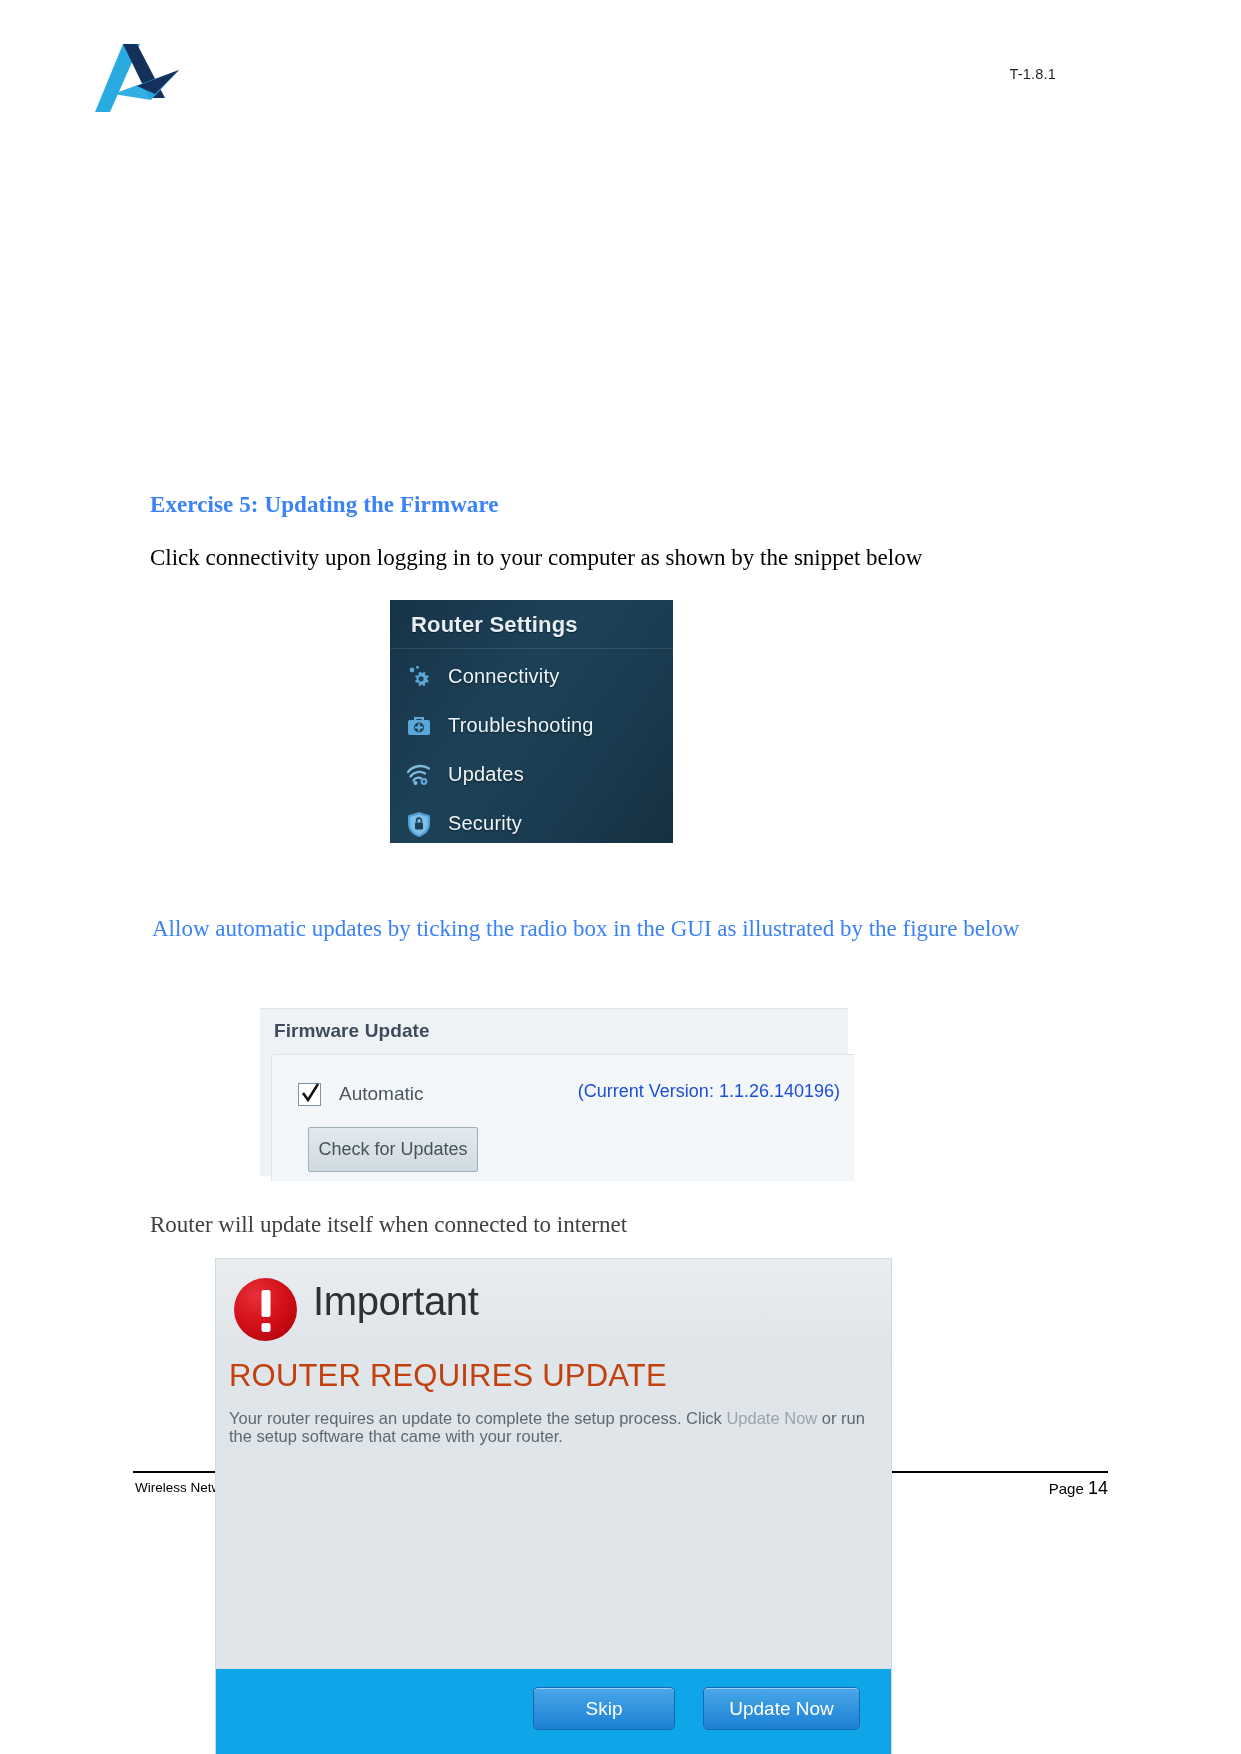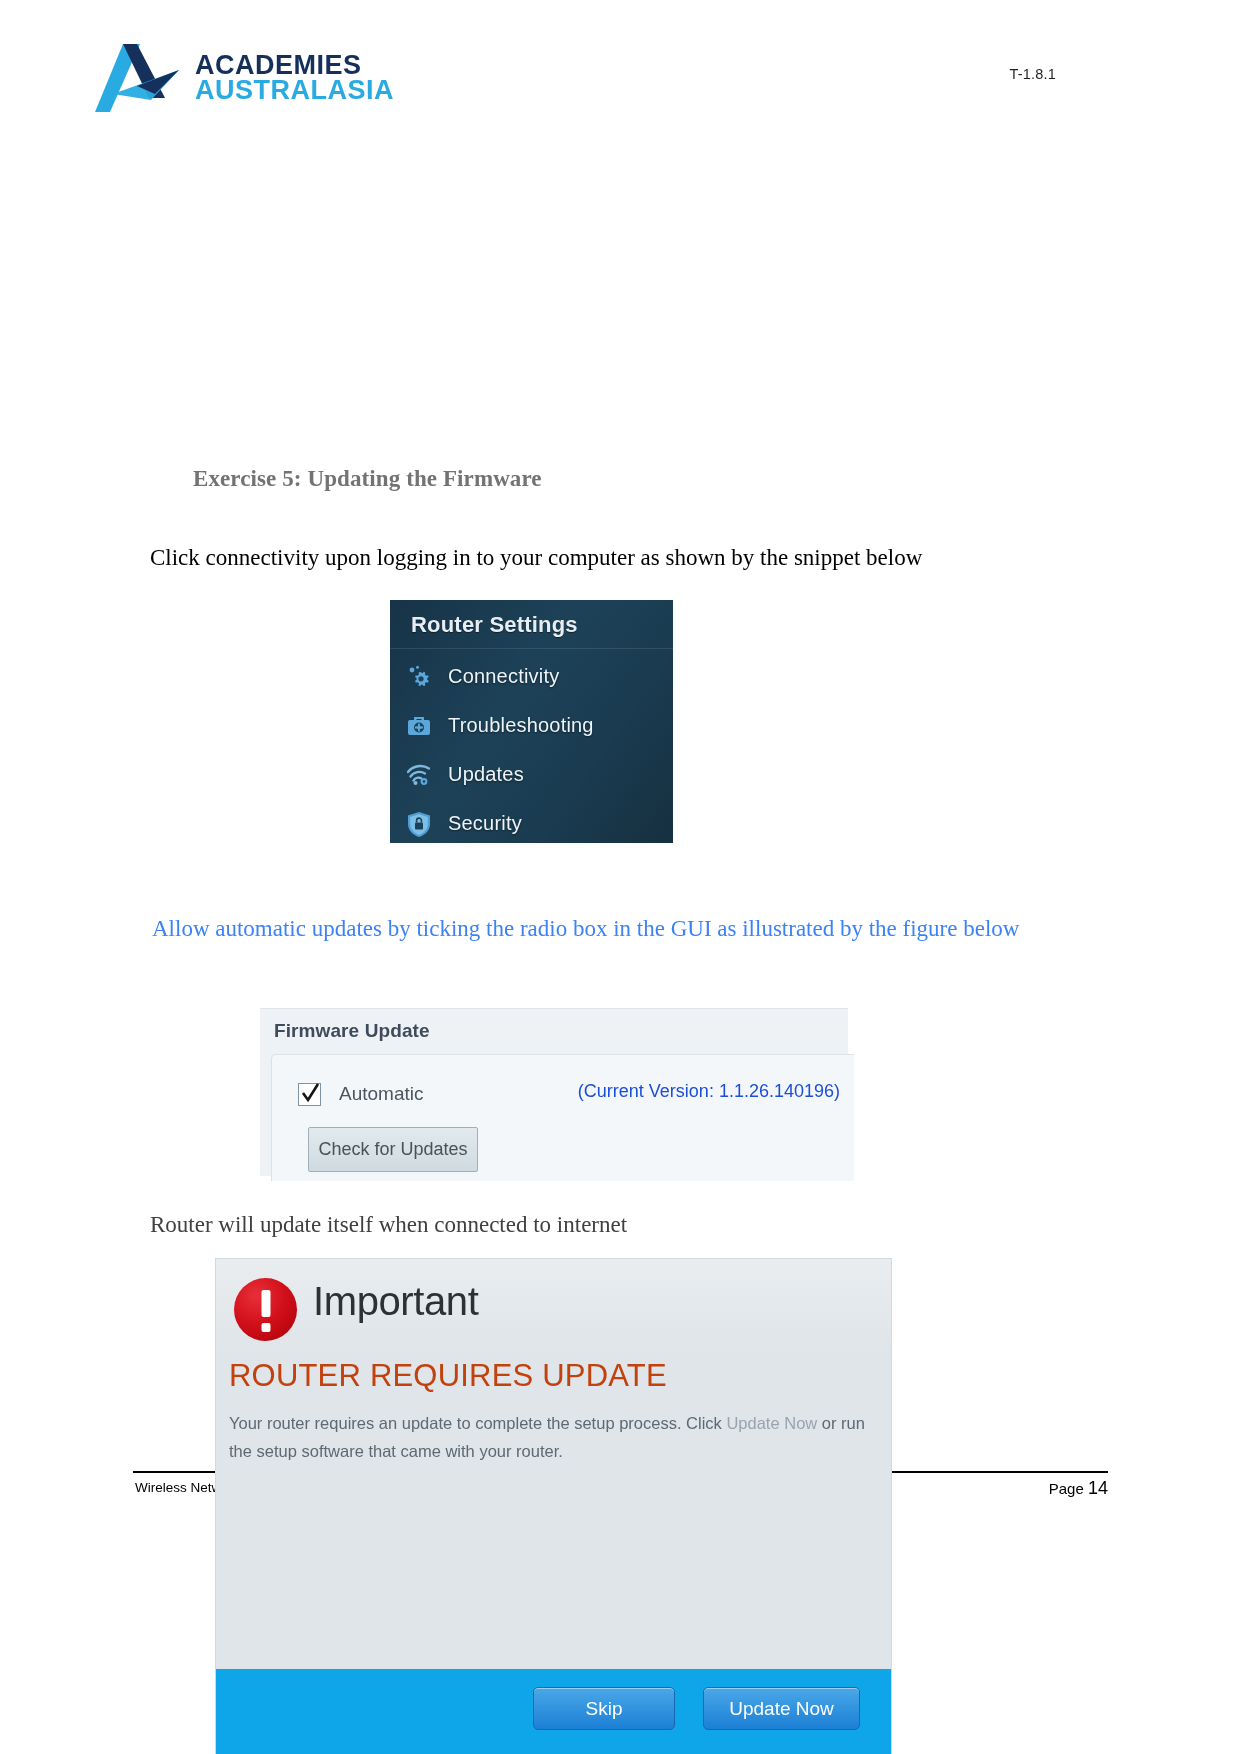--- a/index.html
+++ b/index.html
@@ -28,25 +28,24 @@
   .doc-code{
     position:absolute; right:185px; top:66px;
     font-family:"Liberation Sans", sans-serif;
     font-size:14.5px; color:#231f20; letter-spacing:0.2px;
   }
 
   
   .content{ position:absolute; left:0; top:0; width:1241px; }
 
   .h-exercise{
-    position:absolute; left:150px; top:466px;
+    position:absolute; left:150px; top:492px;
     font-family:"Liberation Serif", serif;
-    font-size:23px; font-weight:bold; color:#737373;
+    font-size:23px; font-weight:bold; color:#3b82f6;
     letter-spacing:0.1px;
-    margin-left:43px;
   }
   .p1{
     position:absolute; left:150px; top:545px;
     font-size:23px; color:#000; white-space:nowrap;
   }
   .p2{
     position:absolute; left:152px; top:903px;
     font-size:23px; color:#3b82f6; width:880px; line-height:52px;
   }
   .p3{
@@ -186,21 +185,21 @@
     font-size:40px; color:#2c3136; letter-spacing:-0.4px;
   }
   .dlg-h2{
     position:absolute; left:13px; top:99px;
     font-family:"Liberation Sans", sans-serif;
     font-size:31px; color:#c2410c; letter-spacing:0.2px;
   }
   .dlg-body{
     position:absolute; left:13px; top:150px; width:640px;
     font-family:"Liberation Sans", sans-serif;
-    font-size:16.5px; color:#5d6973; line-height:28px;
+    font-size:16.5px; color:#5d6973; line-height:18px;
   }
   .dlg-body .hl{ color:#9aa4ad; }
   .dlg-footer{
     position:absolute; left:0; bottom:0; width:675px; height:85px;
     background:#0ea5e9; border-top:1px solid #dde3e7;
   }
   .dlg-btn{
     position:absolute; top:18px; height:41px;
     border-radius:5px;
     background:linear-gradient(#4aa8e8,#1b7fd4);
@@ -221,24 +220,20 @@
 <div class="page-header">
 
   <div class="logo">
     <div class="logo-mark">
       <svg width="92" height="72" viewBox="0 0 92 72" xmlns="http://www.w3.org/2000/svg">
         <path d="M30 2 L47 2 L17 70 L2 70 Z" fill="#29abe2"></path>
         <path d="M30 2 L44 2 L72 56 L56 56 Z" fill="#16305c"></path>
         <path d="M20 52 L86 28 L58 58 Z" fill="#29abe2" opacity="0.95"></path>
         <path d="M44 44 L86 28 L62 52 Z" fill="#16305c"></path>
       </svg>
-    </div>
-    <div class="logo-text">
-      <span class="l1">ACADEMIES</span>
-      <span class="l2">AUSTRALASIA</span>
     </div>
   </div>
 
   <div class="doc-code">T-1.8.1</div>
 </div>
 
 <div class="content">
 
   <div class="h-exercise">Exercise 5: Updating the Firmware</div>
 

